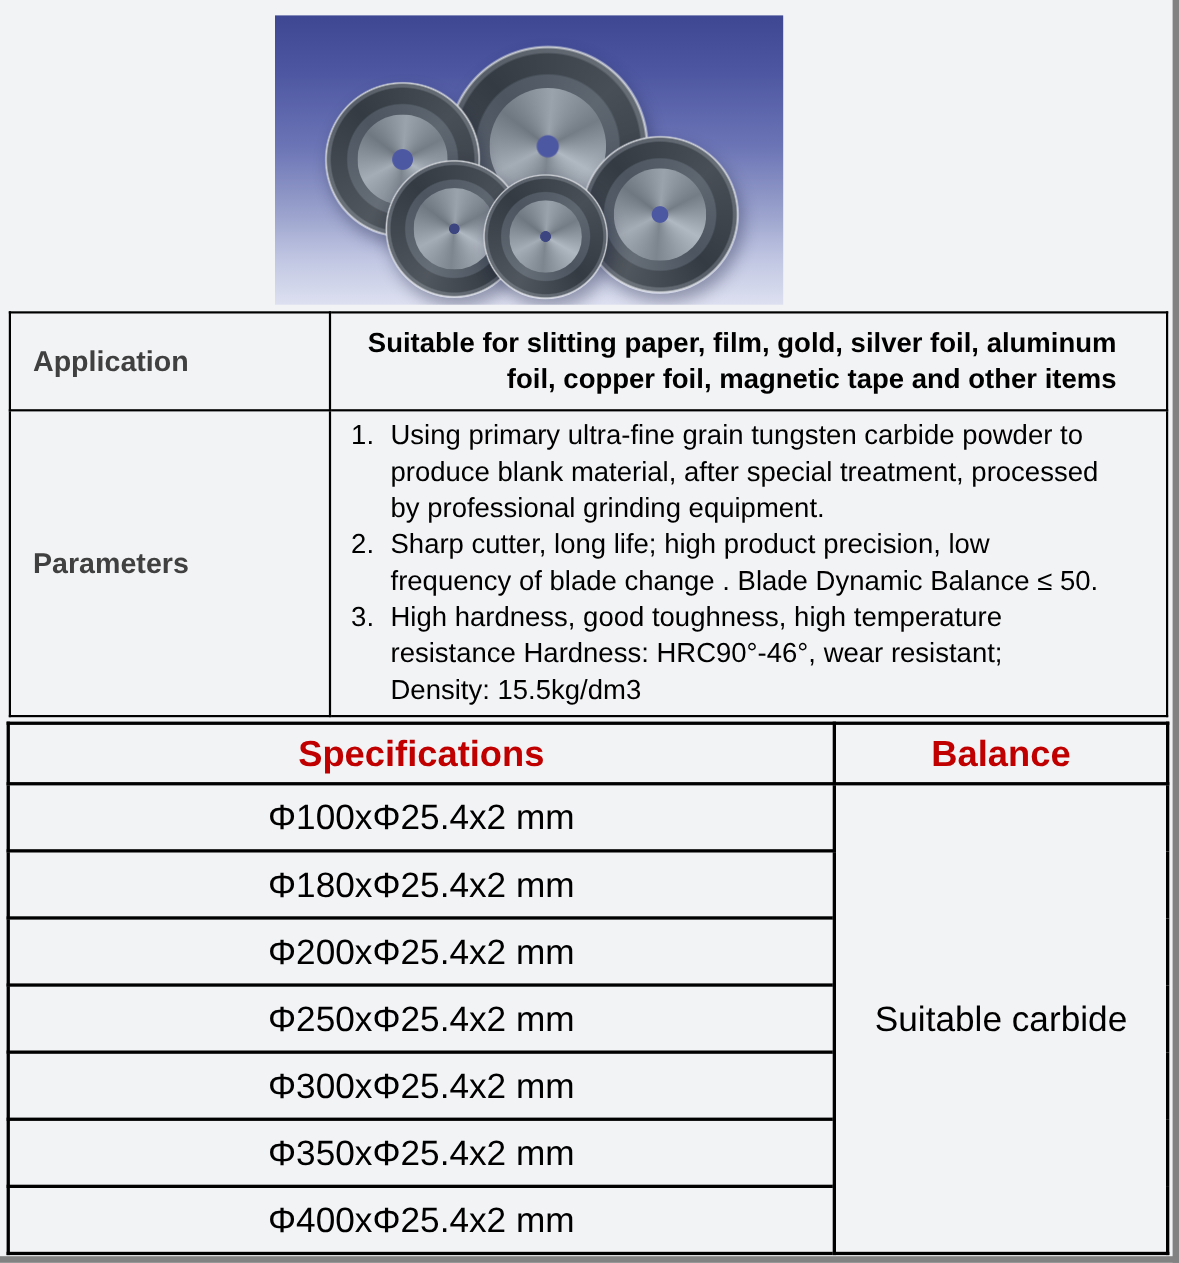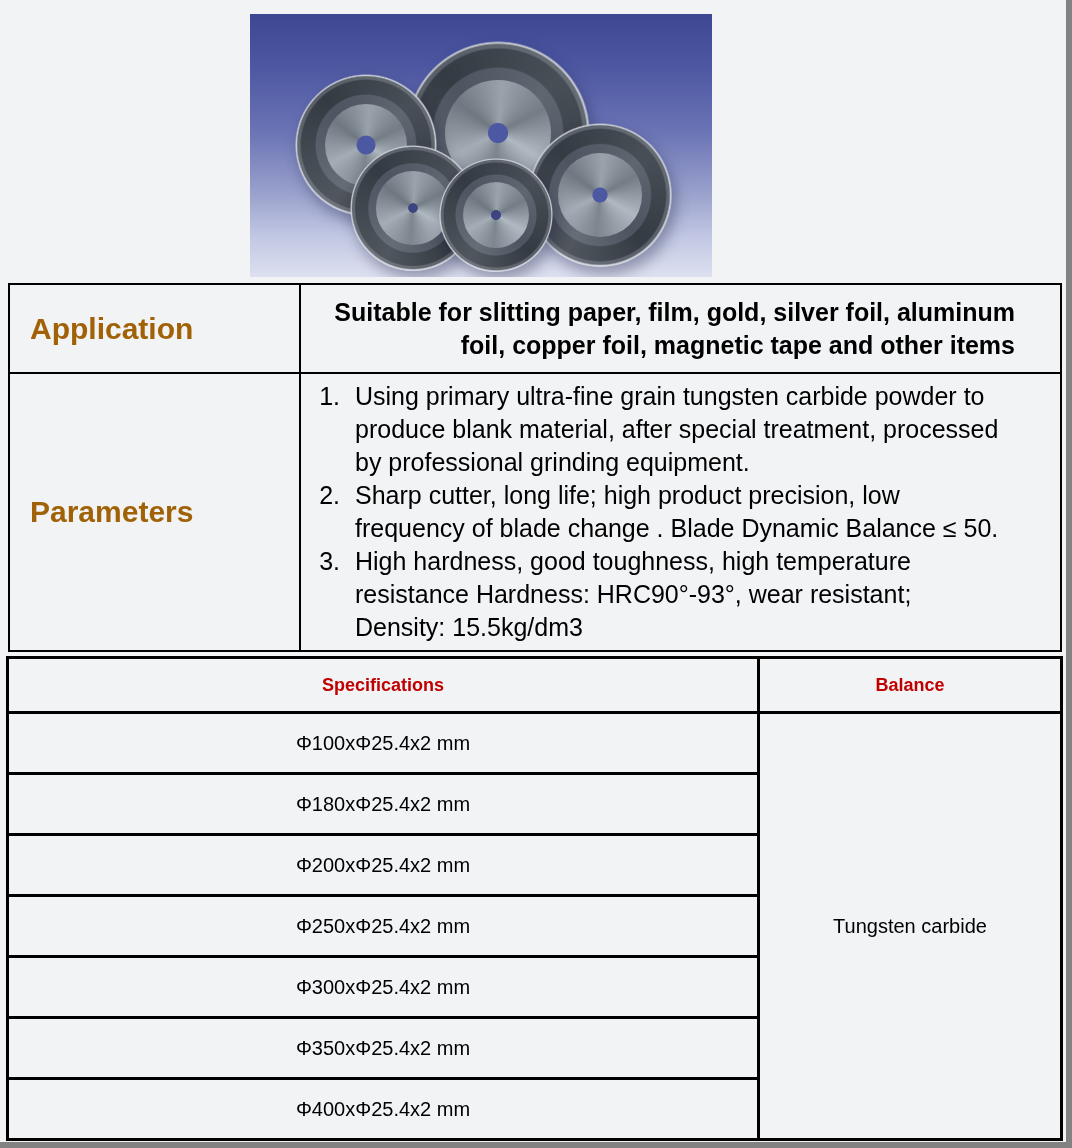--- a/index.html
+++ b/index.html
@@ -35,31 +35,31 @@
   .disc-right      {left:278px;top:109px;width:144px;height:144px;--hole:17%;}
   .disc-bottom-left{left:100px;top:131px;width:126px;height:126px;--hole:12%;--holecolor:#3c4580;}
   .disc-bottom-mid {left:189px;top:144px;width:114px;height:114px;--hole:14%;--holecolor:#3c4580;}
 
   
   table{border-collapse:collapse;background:#f2f3f5;}
   .info-table{position:absolute;left:8px;top:283px;width:1054px;table-layout:fixed;}
   .info-table,.info-table td{border:2px solid #000;}
   .info-table td{padding:0;vertical-align:middle;}
   .label-cell{width:269px;padding-left:20px !important;}
-  .red-head{color:#a16207;font-weight:bold;font-size:30px;}
+  .red-head{color:#404040;font-weight:bold;font-size:26px;}
   .row-application{height:89px;}
   .row-parameters{height:276px;}
   .app-text{font-weight:bold;font-size:25px;line-height:33px;max-width:700px;padding:6px 10px 6px 14px;text-align:right;}
   .params-list{margin:6px 0 6px 0;padding:0 10px 0 46px;font-size:25px;line-height:33px;}
   .params-list li{max-width:650px;padding-left:8px;margin:0;}
 
   .spec-table{position:absolute;left:6px;top:656px;width:1057px;table-layout:fixed;}
   .spec-table,.spec-table th,.spec-table td{border:3px solid #000;}
-  .spec-table th{height:52px;font-size:18px;font-weight:bold;color:#c00000;text-align:center;padding:0;}
-  .spec-table td{height:58px;font-size:20px;font-weight:normal;text-align:center;vertical-align:middle;padding:0;}
+  .spec-table th{height:52px;font-size:33px;font-weight:bold;color:#c00000;text-align:center;padding:0;}
+  .spec-table td{height:58px;font-size:32px;font-weight:normal;text-align:center;vertical-align:middle;padding:0;}
   .col-spec{width:748px;}
 </style>
 </head>
 <body>
 
 <div class="photo" role="img" aria-label="Five tungsten carbide circular slitting blades on a blue gradient background">
   <div class="disc disc-big"></div>
   <div class="disc disc-left"></div>
   <div class="disc disc-right"></div>
   <div class="disc disc-bottom-left"></div>
@@ -77,36 +77,36 @@
     </td>
   </tr>
   <tr class="row-parameters">
     <td class="label-cell">
       <span class="red-head">Parameters</span>
     </td>
     <td>
       <ol class="params-list">
         <li>Using primary ultra-fine grain tungsten carbide powder to produce blank material, after special treatment, processed by professional grinding equipment.</li>
         <li>Sharp cutter, long life; high product precision, low frequency of blade change . Blade Dynamic Balance ≤ 50.</li>
-        <li>High hardness, good toughness, high temperature resistance Hardness: HRC90°-93°, wear resistant; Density: 15.5kg/dm3</li>
+        <li>High hardness, good toughness, high temperature resistance Hardness: HRC90°-46°, wear resistant; Density: 15.5kg/dm3</li>
       </ol>
     </td>
   </tr>
 </tbody>
   </table>
 
 <table class="spec-table">
   <tbody>
       <tr>
     <th class="col-spec">Specifications</th>
     <th>Balance</th>
   </tr>
   <tr>
     <td>Φ100xΦ25.4x2 mm</td>
-    <td rowspan="7">Tungsten carbide</td>
+    <td rowspan="7">Suitable carbide</td>
   </tr>
   <tr>
     <td>Φ180xΦ25.4x2 mm</td>
   </tr>
   <tr>
     <td>Φ200xΦ25.4x2 mm</td>
   </tr>
   <tr>
     <td>Φ250xΦ25.4x2 mm</td>
   </tr>

